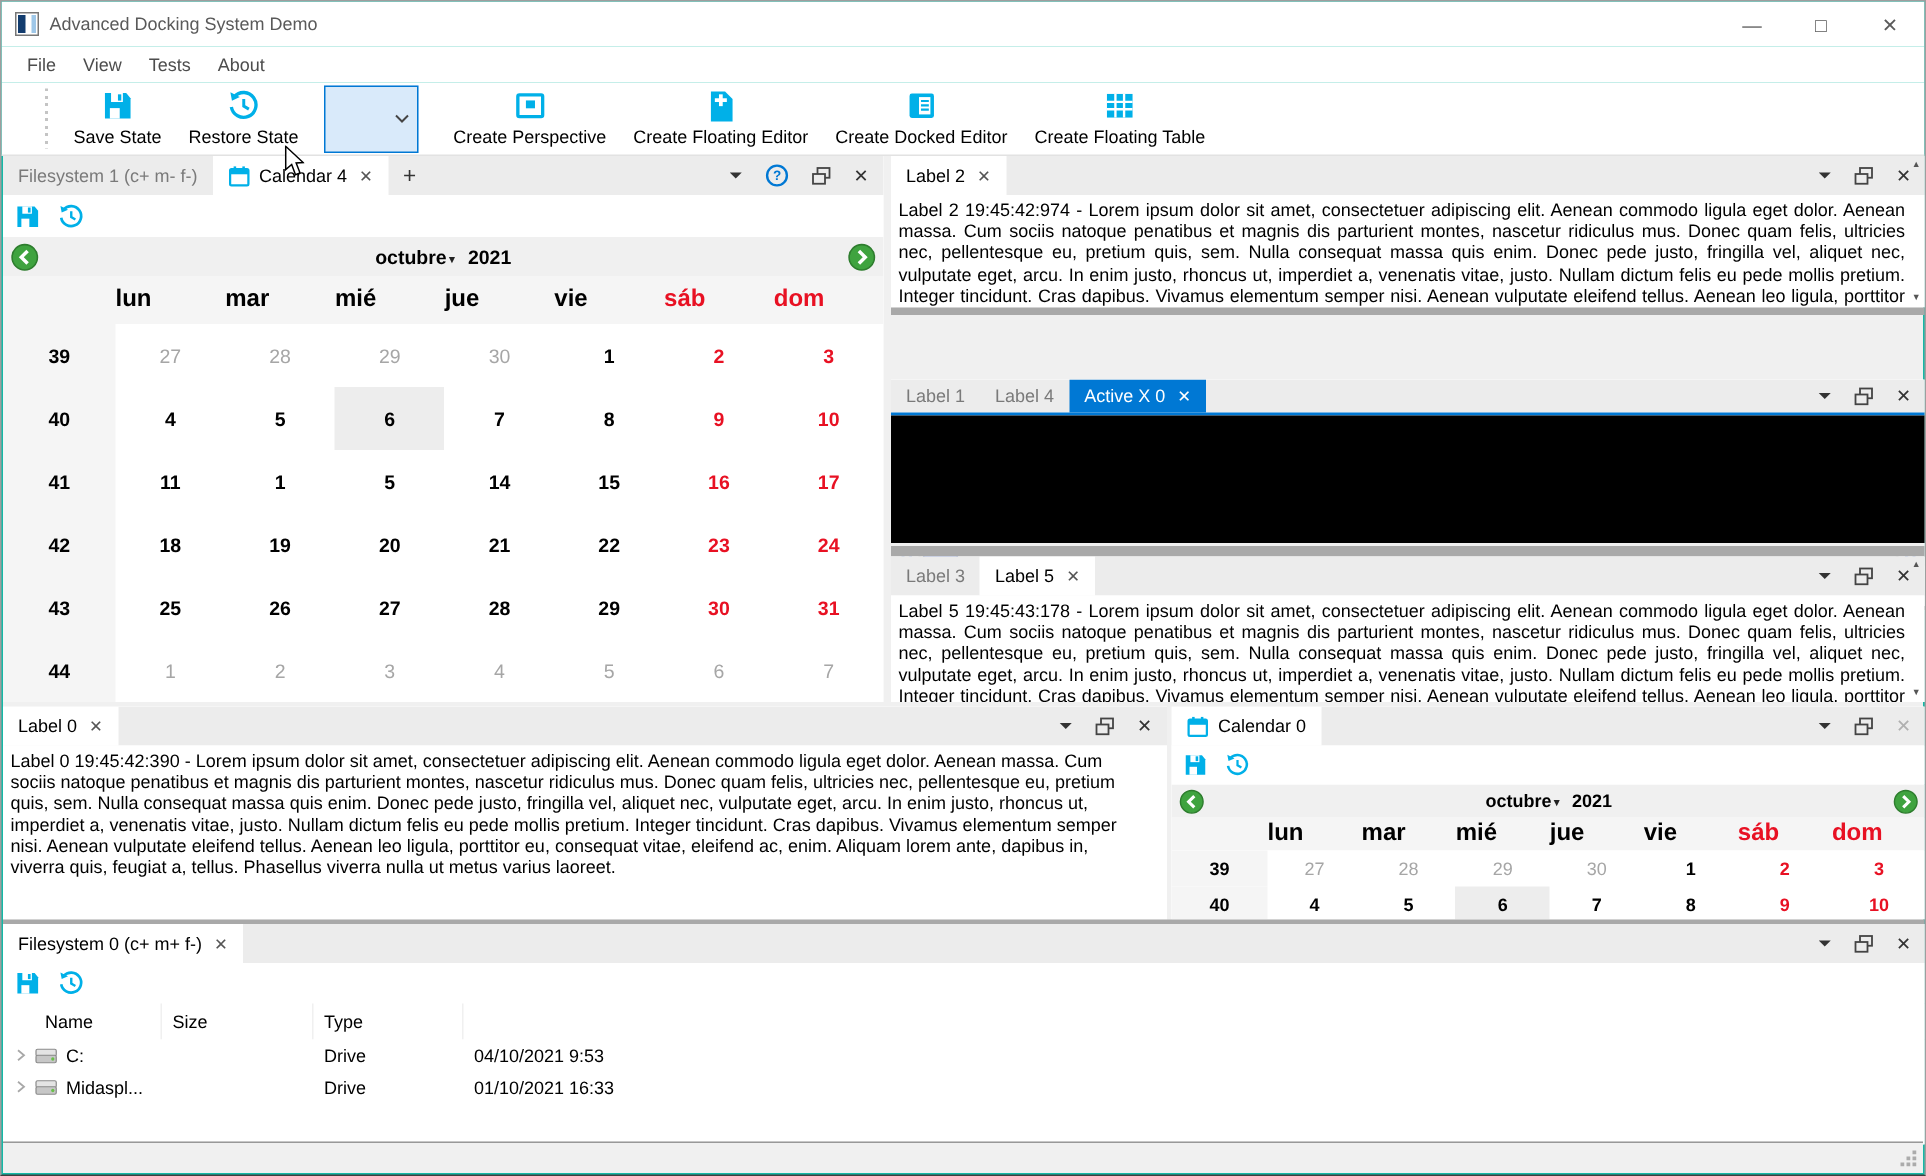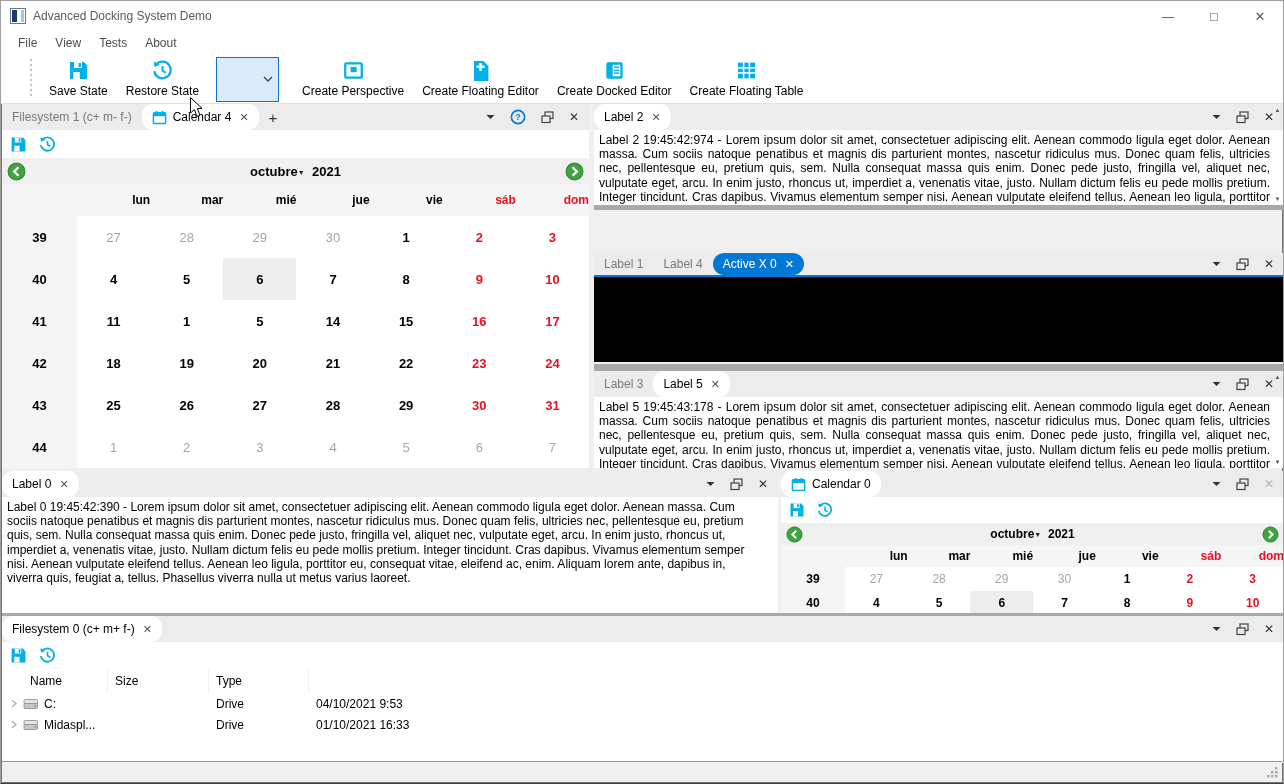--- a/index.html
+++ b/index.html
@@ -1,18 +1,18 @@
 <!DOCTYPE html>
 <html style="--accent: #00b0e8; --focus: #0078d4; --red: #e81123; --green: #3fa33f;"><head>
 <meta charset="utf-8">
 <style>
   * { box-sizing: border-box; margin: 0; padding: 0; }
   html,body { background:#cfcfcf; }
   body { font-family:"Liberation Sans", sans-serif; font-size:12px; color:#000; }
-  .window { position:relative; width:1284px; height:784px; background:#737373;
+  .window { position:relative; width:1284px; height:784px; background:#14b8a6;
             border:1px solid #9e9e9e; border-bottom-color:#3f3f3f; overflow:hidden; }
 
   
   .titlebar { height:30px; display:flex; align-items:center; padding-left:9px; background:#fff; }
   .app-icon { width:16px; height:16px; margin-right:7px; }
   .window-title { color:#5a5a5a; font-size:12px; }
   .win-controls { margin-left:auto; display:flex; height:100%; }
   .win-btn { width:46px; display:flex; align-items:center; justify-content:center; color:#5a5a5a; font-size:13px; }
 
   
@@ -32,21 +32,21 @@
   .combo { width:63px; height:45px; margin:0 14px 0 8px; background:#d9eafa; border:1px solid #0078d4;
            display:flex; align-items:center; justify-content:flex-end; padding-right:5px; }
   .combo .chev { color:#444; }
 
   
   .dock-bg { position:absolute; left:1px; right:1px; top:103px; bottom:21px; background:#f0f0f0; }
   .panel { position:absolute; background:#fff; display:flex; flex-direction:column; overflow:hidden; }
   .splitter { position:absolute; background:#a9a9a9; }
 
   .tabbar { height:26px; min-height:26px; background:#ececec; display:flex; align-items:stretch; }
-  .tab { display:flex; align-items:center; gap:6px; padding:0 10px; color:#7a7a7a; white-space:nowrap;border-radius:11px; }
+  .tab { display:flex; align-items:center; gap:6px; padding:0 10px; color:#7a7a7a; white-space:nowrap; }
   .tab.active { background:#fff; color:#000; }
   .tab.focused { background:var(--focus); color:#fff; }
   .tab .tab-close { font-size:11px; color:#555; margin-left:2px; }
   .tab.focused .tab-close { color:#fff; }
   .tab-add { display:flex; align-items:center; padding:0 10px; font-size:15px; color:#333; }
   .bar-controls { margin-left:auto; display:flex; align-items:center; gap:15px; padding-right:10px; color:#333; }
   .bar-controls .ctrl { display:flex; align-items:center; justify-content:center; }
   .focusline { height:2px; background:var(--focus); }
 
   .panel-toolbar { height:28px; min-height:28px; display:flex; align-items:center; gap:12px;
@@ -55,21 +55,21 @@
   
   .cal { flex:1; display:flex; flex-direction:column; overflow:hidden; }
   .cal-nav { height:26px; min-height:26px; background:#f0f0f0; display:flex; align-items:center;
              justify-content:space-between; padding:0 5px; position:relative; }
   .cal-title { position:absolute; left:0; right:0; text-align:center; font-weight:bold; font-size:13px; }
   .cal-title .month-chev { font-size:7px; vertical-align:1px; color:#222; }
   .cal-weekdays, .cal-grid { display:grid; grid-template-columns:75px repeat(7,1fr); }
   .cal-weekdays { background:#f5f5f5; height:32px; min-height:32px; align-items:center; }
   .cal-grid { flex:1; grid-auto-rows:1fr; background:#fff; }
   .cal-cell { display:flex; align-items:center; justify-content:center; font-weight:bold; font-size:13px; }
-  .cal-head-cell { text-align:right; font-weight:bold; font-size:12px; }
+  .cal-head-cell { text-align:left; font-weight:bold; font-size:16px; }
   .cal-cell.wk { background:#f5f5f5; }
   .cal-cell.dim { color:#a6a6a6; font-weight:normal; }
   .cal-cell.red, .cal-head-cell.red { color:var(--red); }
   .cal-cell.sel { background:#ededed; }
   .cal-small .cal-nav { height:22px; min-height:22px; }
   .cal-small .cal-title { font-size:12px; }
   .cal-small .cal-weekdays { height:22px; min-height:22px; grid-template-columns:64px repeat(7,1fr); }
   .cal-small .cal-grid { grid-template-columns:64px repeat(7,1fr); grid-auto-rows:24px; flex:none; }
   .cal-small .cal-cell { font-size:12px; }
 

